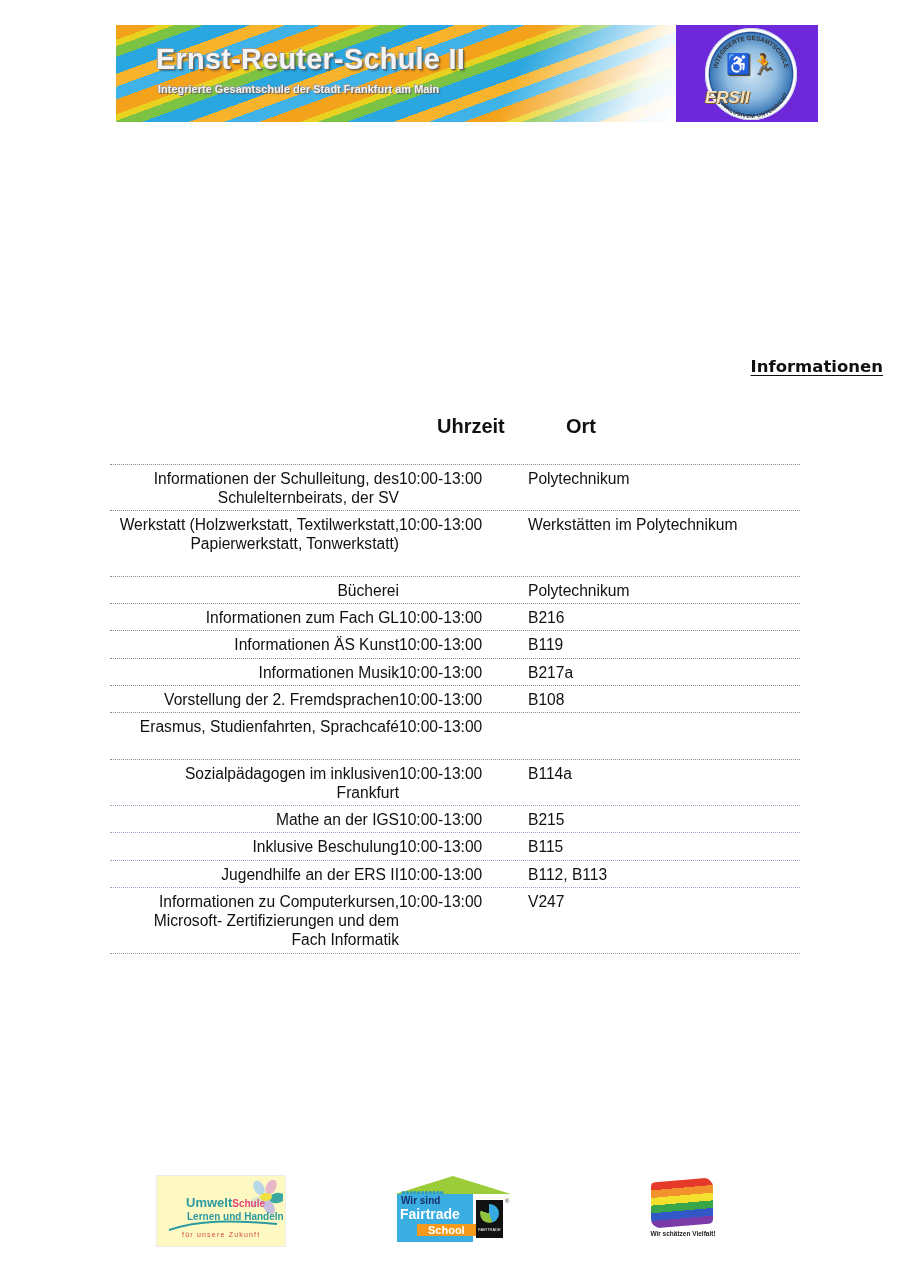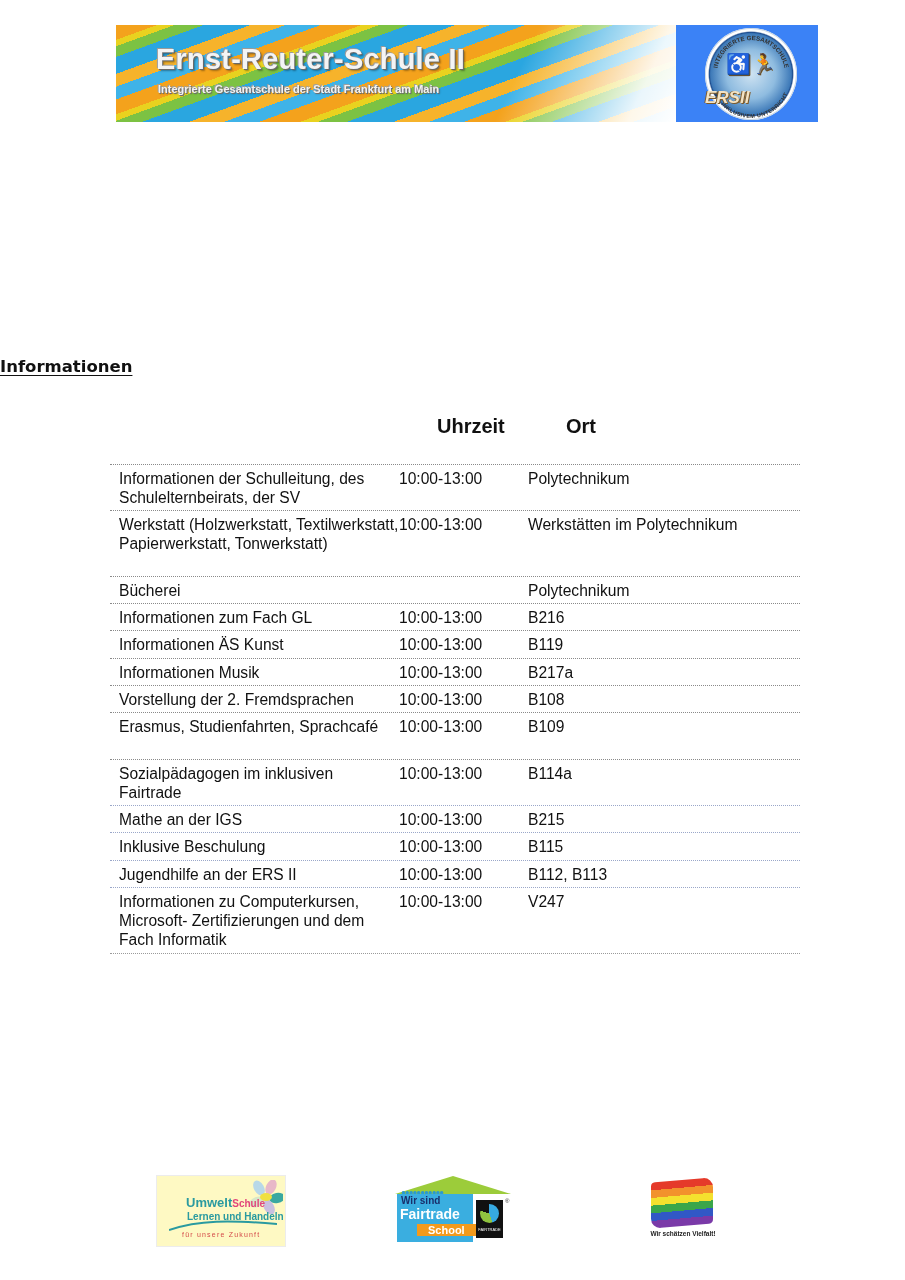--- a/index.html
+++ b/index.html
@@ -1,21 +1,21 @@
 <!DOCTYPE html>
 <html><head>
 <meta charset="utf-8">
 <style>
   html, body { margin: 0; padding: 0; background: #ffffff; }
   body { width: 905px; height: 1280px; position: relative; overflow: hidden;
          font-family: "Liberation Sans", sans-serif; color: #111; }
 
   
   .banner { position: absolute; left: 116px; top: 25px; width: 702px; height: 97px;
-            overflow: hidden; background: #3b82f6; }
+            overflow: hidden; background: #6d28d9; }
   .banner-art { position: absolute; left: 0; top: 0; width: 560px; height: 97px;
     background:
       linear-gradient(115deg, rgba(255,255,255,0) 0%, rgba(255,255,255,0) 70%, rgba(255,255,255,0.9) 92%, #fff 100%),
       repeating-linear-gradient(160deg, #f4a21c 0px, #f4a21c 14px, #e9d21f 14px, #e9d21f 20px, #7cc243 20px, #7cc243 30px, #2aa6e0 30px, #2aa6e0 46px, #f6b32b 46px, #f6b32b 58px, #3fb3e8 58px, #3fb3e8 70px);
   }
   .banner-title { position: absolute; left: 40px; top: 18px; font-size: 29px; font-weight: bold;
     color: #f4f4f4; letter-spacing: 0.2px;
     text-shadow: 1px 1px 0 #6a6a6a, -1px -1px 0 #9a9a9a, 2px 2px 2px rgba(0,0,0,0.35); }
   .banner-subtitle { position: absolute; left: 42px; top: 58px; font-size: 11px; font-weight: bold;
     color: #f2f2f2;
@@ -24,36 +24,36 @@
     background: radial-gradient(circle at 50% 50%, #cfe3f2 0%, #8fbce0 38%, #3d79b8 62%, #1f4e8f 64%, #ffffff 66%, #ffffff 100%);
     box-shadow: 0 0 0 1px #c9d6e4 inset; }
   .school-logo .ring-text { position: absolute; left: 0; top: 0; width: 92px; height: 92px; }
   .school-logo .logo-letters { position: absolute; left: 0; width: 92px; top: 52px; text-align: left;
     font-size: 17px; font-weight: bold; font-style: italic; color: #f3e3c4;
     text-shadow: 1px 1px 0 #7d5a2a, -1px 0 0 #7d5a2a; margin-top: 8px; }
   .school-logo .figures { position: absolute; left: 0; width: 92px; top: 24px; text-align: center;
     font-size: 20px; color: #f3e3c4; text-shadow: 1px 1px 0 #6d4f22; }
 
   
-  .doc-title { position: absolute; left: 0; width: 883px; top: 357px; text-align: left;
+  .doc-title { position: absolute; left: 0; width: 883px; top: 357px; text-align: right;
     font-family: "DejaVu Sans", sans-serif; font-size: 16.5px; font-weight: bold; color: #111;
     text-decoration: underline; text-underline-offset: 3px; }
 
   
   .col-header { position: absolute; top: 415px; font-size: 20px; font-weight: bold; color: #111; margin-left: 38px; }
   .col-header.uhrzeit { left: 399px; }
   .col-header.ort { left: 528px; }
 
   
   .info-table { position: absolute; left: 110px; top: 464px; width: 690px; }
   .row { position: relative; border-top: 1px dotted #8a8a8a; display: flex; box-sizing: border-box; }
   .row.blue { border-top-color: #9aa7c9; }
   .row.last-rule { border-top: 1px dotted #9a9a9a; height: 0; }
   .cell { font-size: 15.6px; line-height: 19.2px; color: #111; padding-top: 4px; padding-bottom: 4px; }
-  .cell.activity { width: 280px; padding-left: 9px; }
+  .cell.activity { width: 280px; padding-left: 9px; text-align: right; }
   .cell.time { width: 129px; }
   .cell.place { width: 272px; }
 
   
   .footer-logo { position: absolute; }
   .umwelt { left: 157px; top: 1176px; width: 128px; height: 70px; background: #fef9c3;
     box-shadow: 0 0 0 1px #ececec; }
   .umwelt .u1 { position: absolute; left: 29px; top: 19px; font-size: 13px; font-weight: bold; color: #2a9aa0; }
   .umwelt .u1 .u1b { color: #e2457a; font-size: 10px; }
   .umwelt .u2 { position: absolute; left: 30px; top: 35px; font-size: 10px; color: #2a9aa0; font-weight: bold; }
@@ -143,24 +143,23 @@
     <div class="cell place">B217a</div>
   </div>
   <div class="row" style="height:27px">
     <div class="cell activity">Vorstellung der 2. Fremdsprachen</div>
     <div class="cell time">10:00-13:00</div>
     <div class="cell place">B108</div>
   </div>
   <div class="row" style="height:47px">
     <div class="cell activity">Erasmus, Studienfahrten, Sprachcafé</div>
     <div class="cell time">10:00-13:00</div>
-    <div class="cell place">B109</div>
   </div>
   <div class="row" style="height:46px">
-    <div class="cell activity">Sozialpädagogen im inklusiven Fairtrade</div>
+    <div class="cell activity">Sozialpädagogen im inklusiven Frankfurt</div>
     <div class="cell time">10:00-13:00</div>
     <div class="cell place">B114a</div>
   </div>
   <div class="row blue" style="height:27px">
     <div class="cell activity">Mathe an der IGS</div>
     <div class="cell time">10:00-13:00</div>
     <div class="cell place">B215</div>
   </div>
   <div class="row blue" style="height:28px">
     <div class="cell activity">Inklusive Beschulung</div>

